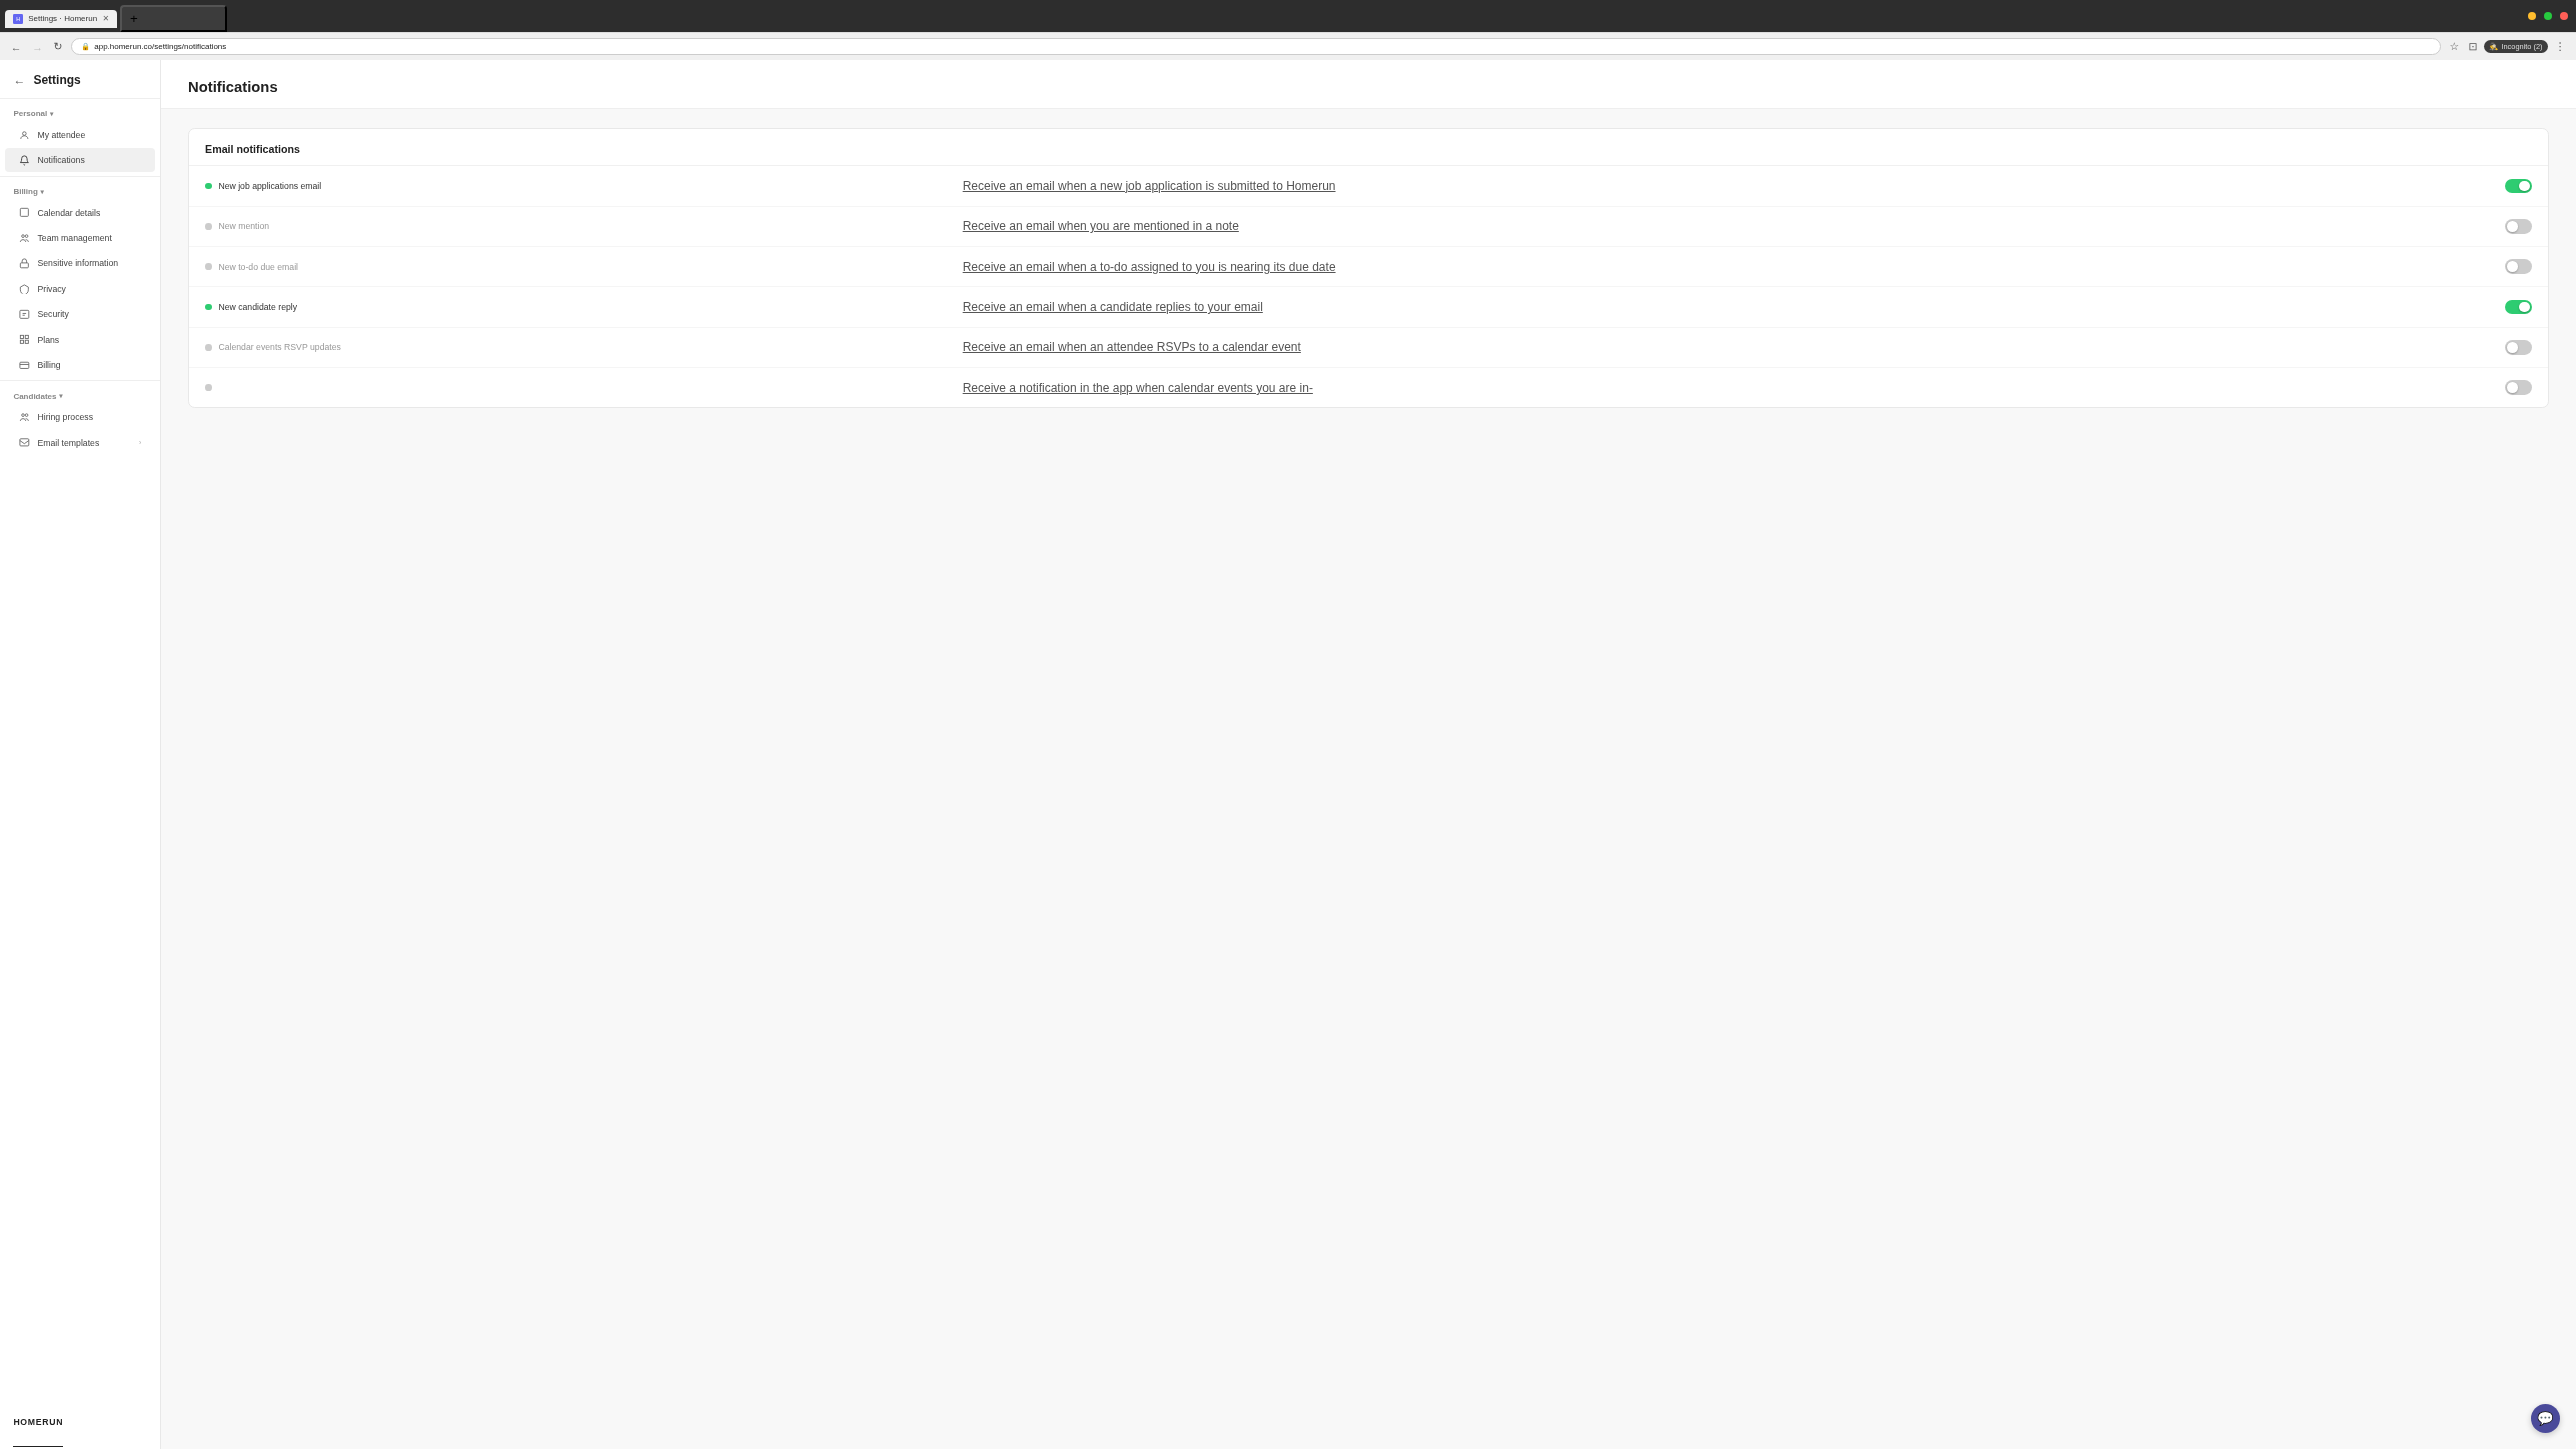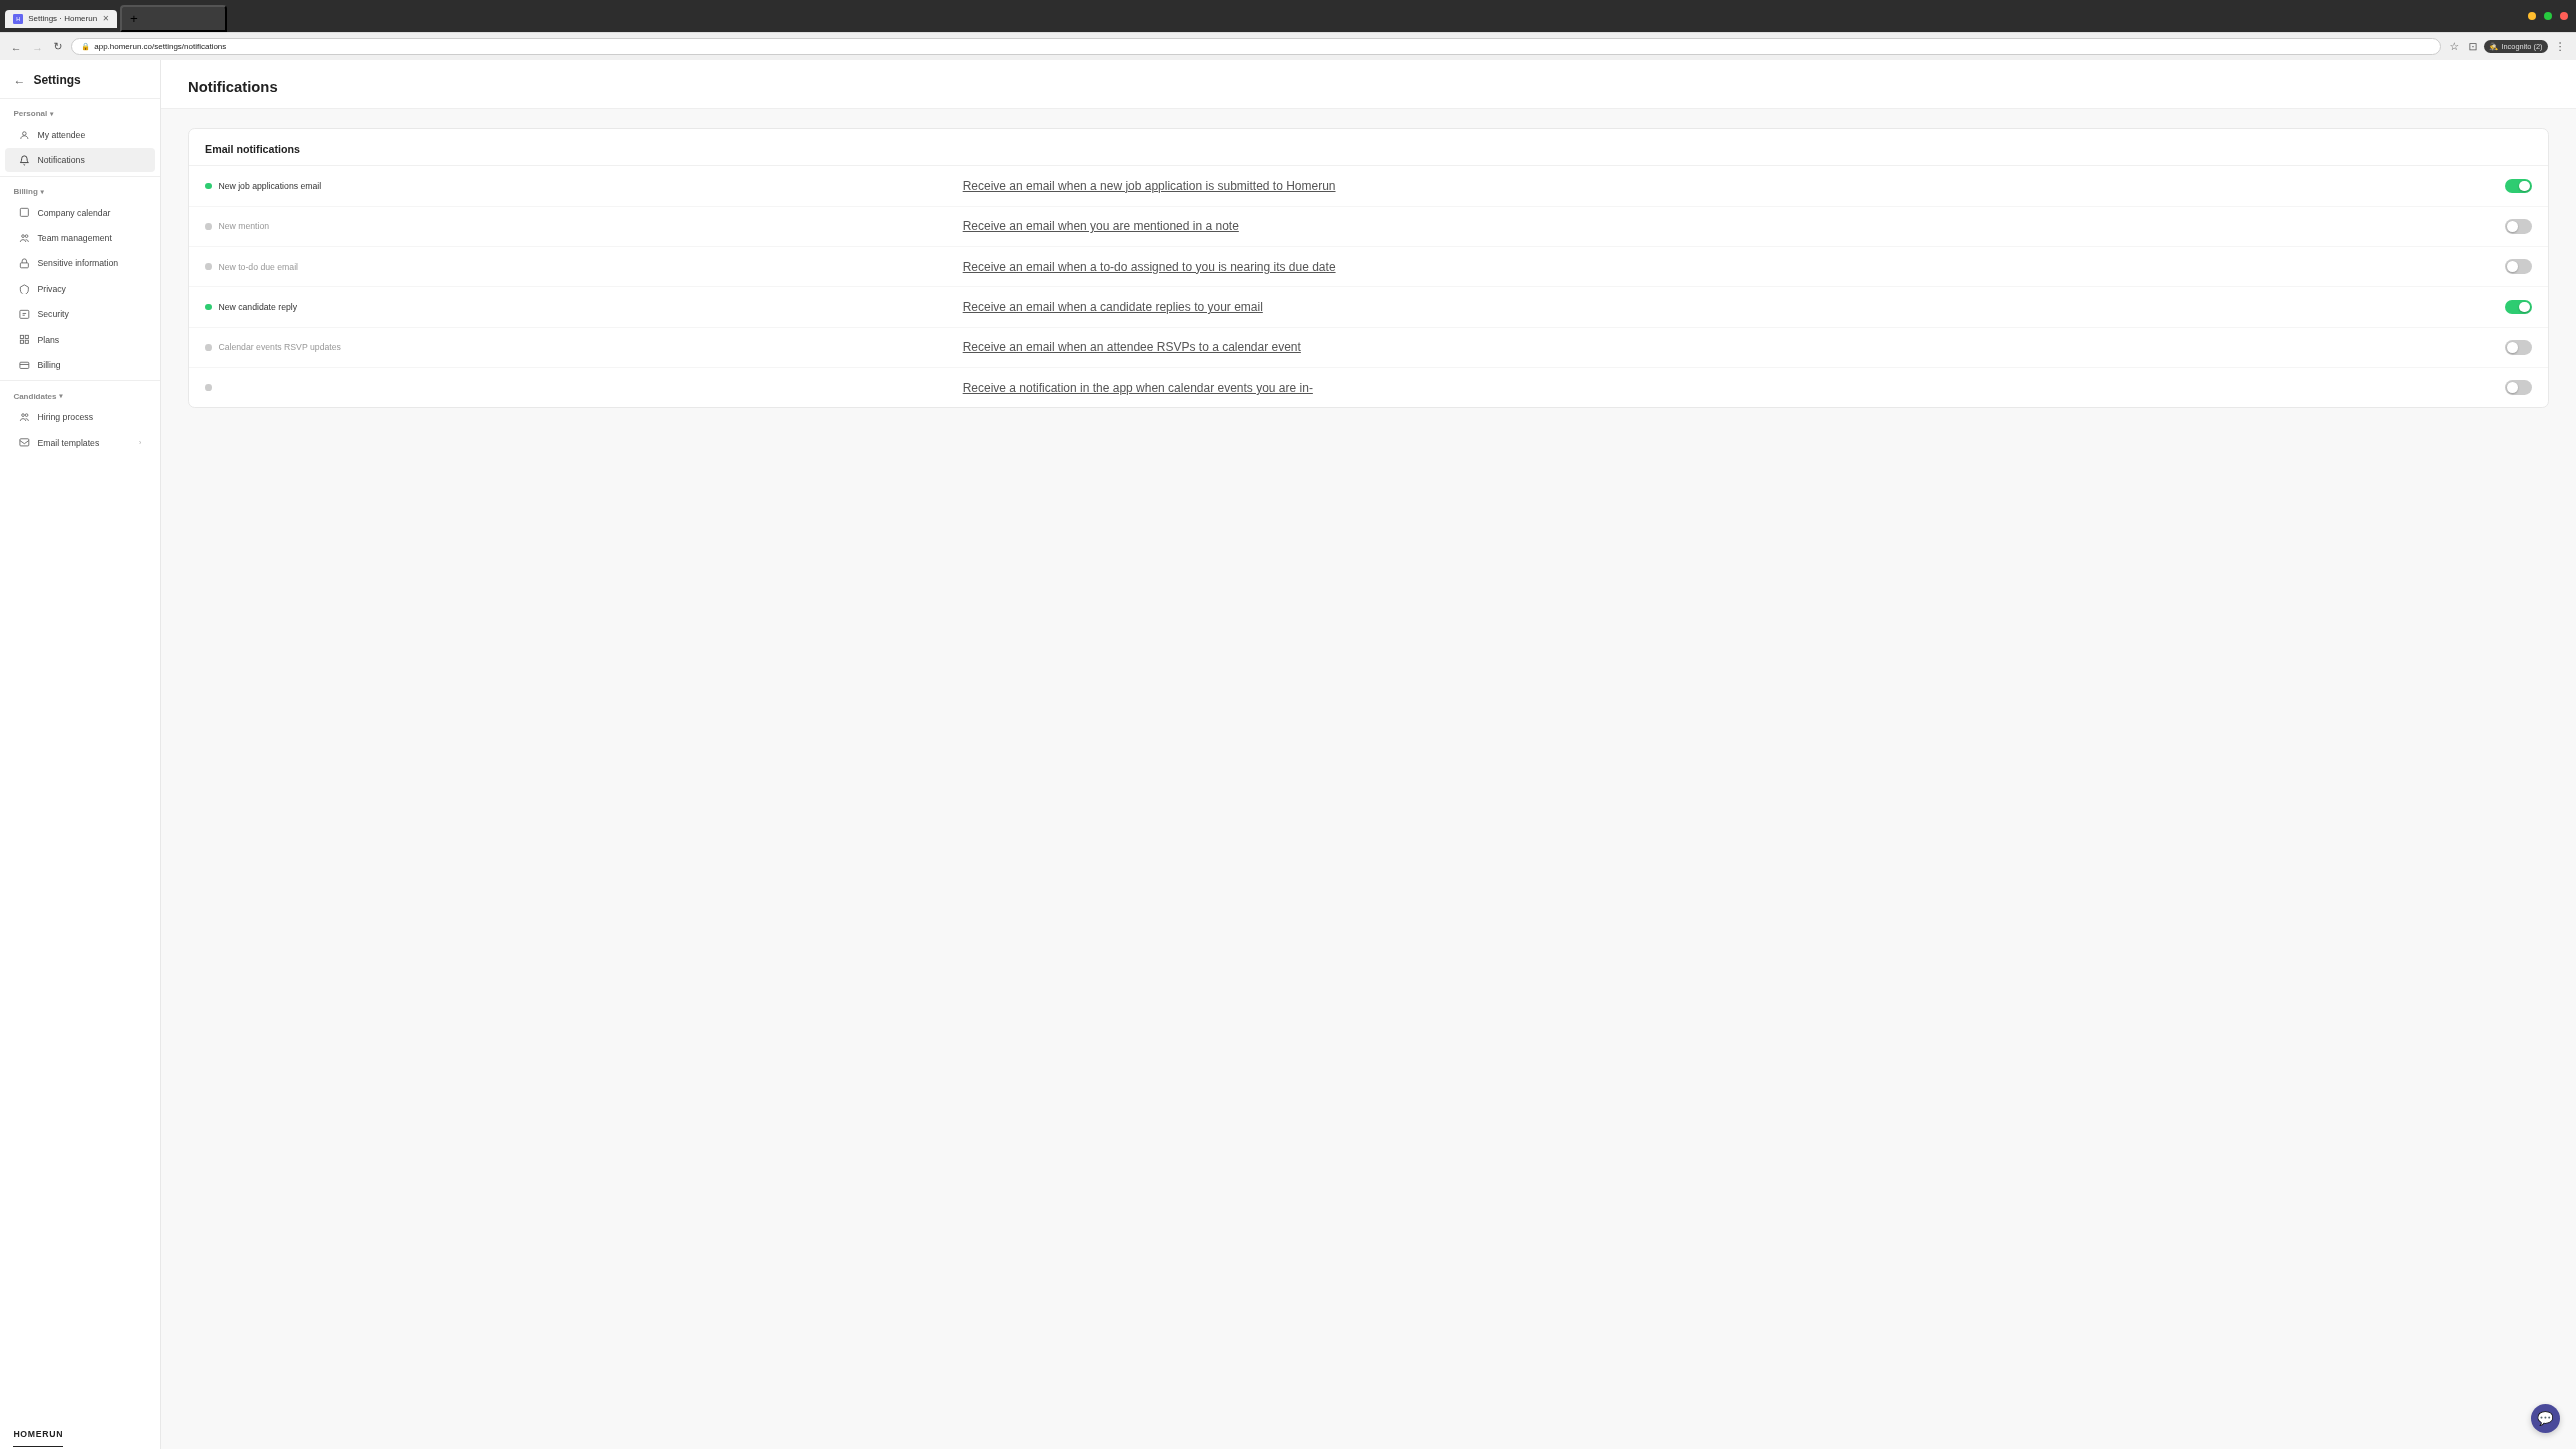--- a/index.html
+++ b/index.html
@@ -39,21 +39,21 @@
     .sidebar-title { font-size: 12px; font-weight: 600; color: #222; }
     .sidebar-divider { height: 0.7px; background: #eee; margin: 2.7px 0; }
     .sidebar-section-label { padding: 8px 13.4px 4px; font-size: 8px; font-weight: 600; color: #888; display: flex; align-items: center; gap: 2.7px; }
     .sidebar-section-label .chevron { font-size: 6.7px; }
     .sidebar-item { display: flex; align-items: center; gap: 6.7px; padding: 6px 13.4px; font-size: 8.7px; color: #444; cursor: pointer; border-radius: 4px; margin: 0.7px 5.4px; }
     .sidebar-item.active { background: #f0f0f0; font-weight: 500; }
     .sidebar-item .item-icon { width: 12px; height: 12px; flex-shrink: 0; display: flex; align-items: center; justify-content: center; }
     .sidebar-item .item-label { flex: 1; }
     .sidebar-item .item-chevron { font-size: 6.7px; color: #aaa; }
     .sidebar-logo { padding: 13.4px; margin-top: auto; }
-    .homerun-logo { font-size: 8.7px; font-weight: 800; letter-spacing: 0.7px; color: #222; text-transform: uppercase; border-bottom: 1.3px solid #222; padding-bottom: 7px; display: inline-block; }
+    .homerun-logo { font-size: 8.7px; font-weight: 800; letter-spacing: 0.7px; color: #222; text-transform: uppercase; border-bottom: 1.3px solid #222; padding-bottom: 19px; display: inline-block; }
 
     
     .main-content { flex: 1; background: #f8f8f8; overflow-y: auto; }
     .main-header { padding: 19px 27px 13.4px; background: white; border-bottom: 0.7px solid #eee; }
     .main-title { font-size: 14.8px; font-weight: 600; color: #222; }
     .content-body { padding: 19px 27px; }
 
     
     .card { background: white; border-radius: 6.7px; border: 0.7px solid #e8e8e8; overflow: hidden; }
     .card-header { padding: 13.4px 16px 10.7px; border-bottom: 0.7px solid #f0f0f0; }
@@ -167,21 +167,21 @@
       <span class="chevron">▾</span>
     </div>
 
     <div class="sidebar-item">
       <span class="item-icon">
         <svg width="10.7" height="10.7" viewBox="0 0 24 24" fill="none" stroke="#666" stroke-width="2">
             <rect x="3" y="3" width="18" height="18" rx="2"></rect>
             <path d="M9 9h.01M15 9h.01M9 15h.01M15 15h.01"></path>
           </svg>
       </span>
-      <span class="item-label">Company calendar</span>
+      <span class="item-label">Calendar details</span>
     </div>
 
     <div class="sidebar-item">
       <span class="item-icon">
         <svg width="10.7" height="10.7" viewBox="0 0 24 24" fill="none" stroke="#666" stroke-width="2">
             <circle cx="9" cy="7" r="3"></circle>
             <path d="M3 20c0-3 2.7-5 6-5s6 2 6 5"></path>
             <circle cx="17" cy="7" r="3"></circle>
             <path d="M21 20c0-3-2.7-5-6-5"></path>
           </svg>

